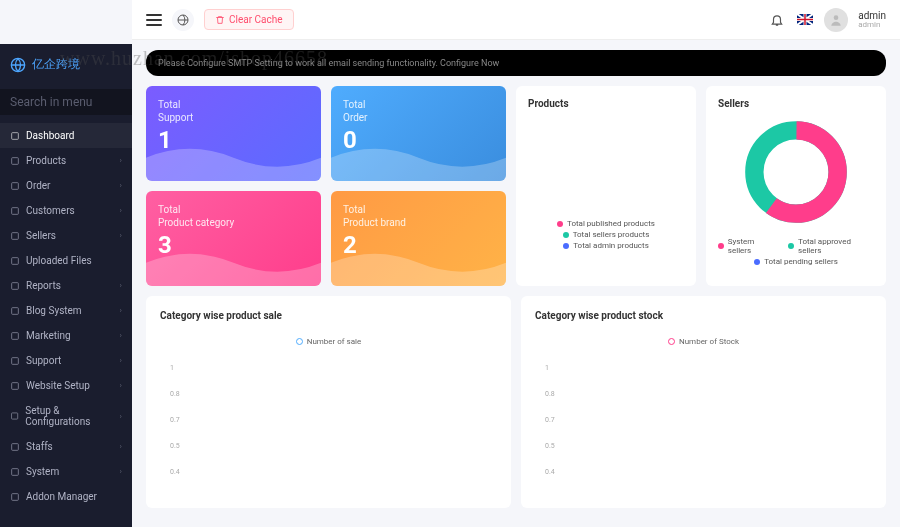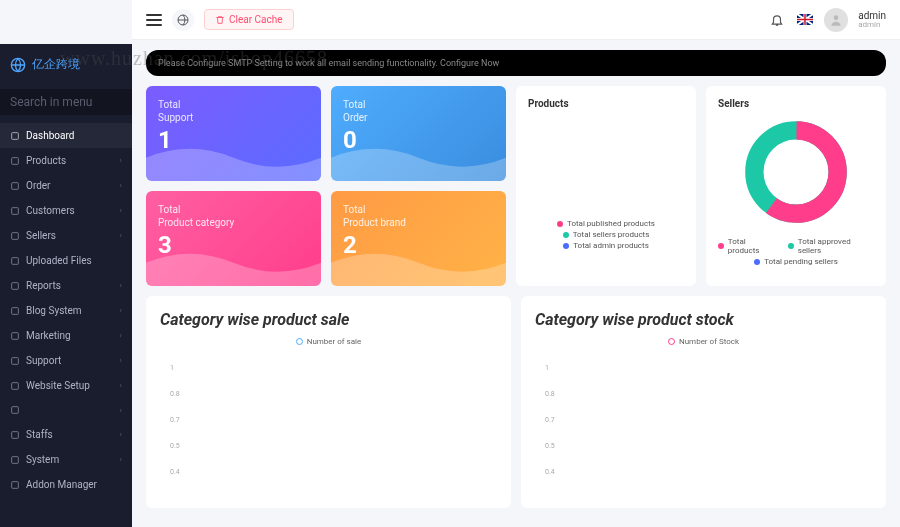--- a/index.html
+++ b/index.html
@@ -43,21 +43,21 @@
 .legend .row-flex { display: flex; gap: 10px; justify-content: center; }
 .dot { width: 6px; height: 6px; border-radius: 50%; }
 .grid-top { display: grid; grid-template-columns: 360px 180px 180px; grid-template-rows: 95px 95px; gap: 10px; margin-bottom: 10px; }
 .stat-group { display: grid; grid-template-columns: 1fr 1fr; gap: 10px; grid-row: 1; grid-column: 1; }
 .stat-group2 { display: grid; grid-template-columns: 1fr 1fr; gap: 10px; grid-row: 2; grid-column: 1; }
 .prod-card { grid-row: 1 / span 2; grid-column: 2; background: #fff; border-radius: 6px; padding: 12px; }
 .sell-card { grid-row: 1 / span 2; grid-column: 3; background: #fff; border-radius: 6px; padding: 12px; }
 .prod-card h4, .sell-card h4 { font-size: 10px; color: #333; margin-bottom: 8px; }
 .row3 { display: grid; grid-template-columns: 1fr 1fr; gap: 10px; }
 .chart-card { background: #fff; border-radius: 6px; padding: 14px; }
-.chart-card h4 { font-size: 16px; color: #333; margin-bottom: 8px; font-style: italic; }
+.chart-card h4 { font-size: 10px; color: #333; margin-bottom: 16px; }
 .chart-leg { display: flex; justify-content: center; gap: 4px; align-items: center; font-size: 8px; color: #666; margin-bottom: 6px; }
 .chart-leg .circ { width: 7px; height: 7px; border-radius: 50%; border: 1.5px solid; }
 .chart-area { font-size: 7px; color: #aaa; padding-left: 10px; }
 .chart-area div { margin: 18px 0; }
 </style>
 </head>
 <body>
 
 <div class="sidebar">
   <div class="brand">
@@ -164,20 +164,21 @@
           </svg>
           <span>Website Setup</span>
         </span>
         <span class="chev">›</span>
       </div>
       <div class="nav-item">
         <span class="left">
           <svg class="ico" viewBox="0 0 24 24" fill="none" stroke="currentColor" stroke-width="2">
             <rect x="4" y="4" width="16" height="16" rx="2"></rect>
           </svg>
+          <span>Setup &amp; Configurations</span>
         </span>
         <span class="chev">›</span>
       </div>
       <div class="nav-item">
         <span class="left">
           <svg class="ico" viewBox="0 0 24 24" fill="none" stroke="currentColor" stroke-width="2">
             <rect x="4" y="4" width="16" height="16" rx="2"></rect>
           </svg>
           <span>Staffs</span>
         </span>
@@ -313,21 +314,21 @@
         <div class="donut-wrap">
           <svg width="110" height="110" viewBox="0 0 42 42">
             <circle cx="21" cy="21" r="15.9" fill="none" stroke="#1cc8a5" stroke-width="7"></circle>
             <circle cx="21" cy="21" r="15.9" fill="none" stroke="#ff3d8b" stroke-width="7" stroke-dasharray="60 40" stroke-dashoffset="25"></circle>
           </svg>
         </div>
         <div class="legend">
           <div class="row-flex">
             <span style="display:flex;align-items:center;gap:4px">
                 <span class="dot" style="background:#ff3d8b"></span>
-                <span>Total products</span>
+                <span>System sellers</span>
               </span>
             <span style="display:flex;align-items:center;gap:4px">
                 <span class="dot" style="background:#1cc8a5"></span>
                 <span>Total approved sellers</span>
               </span>
           </div>
           <div>
               <span class="dot" style="background:#4a6cff"></span>
               <span>Total pending sellers</span>
             </div>

